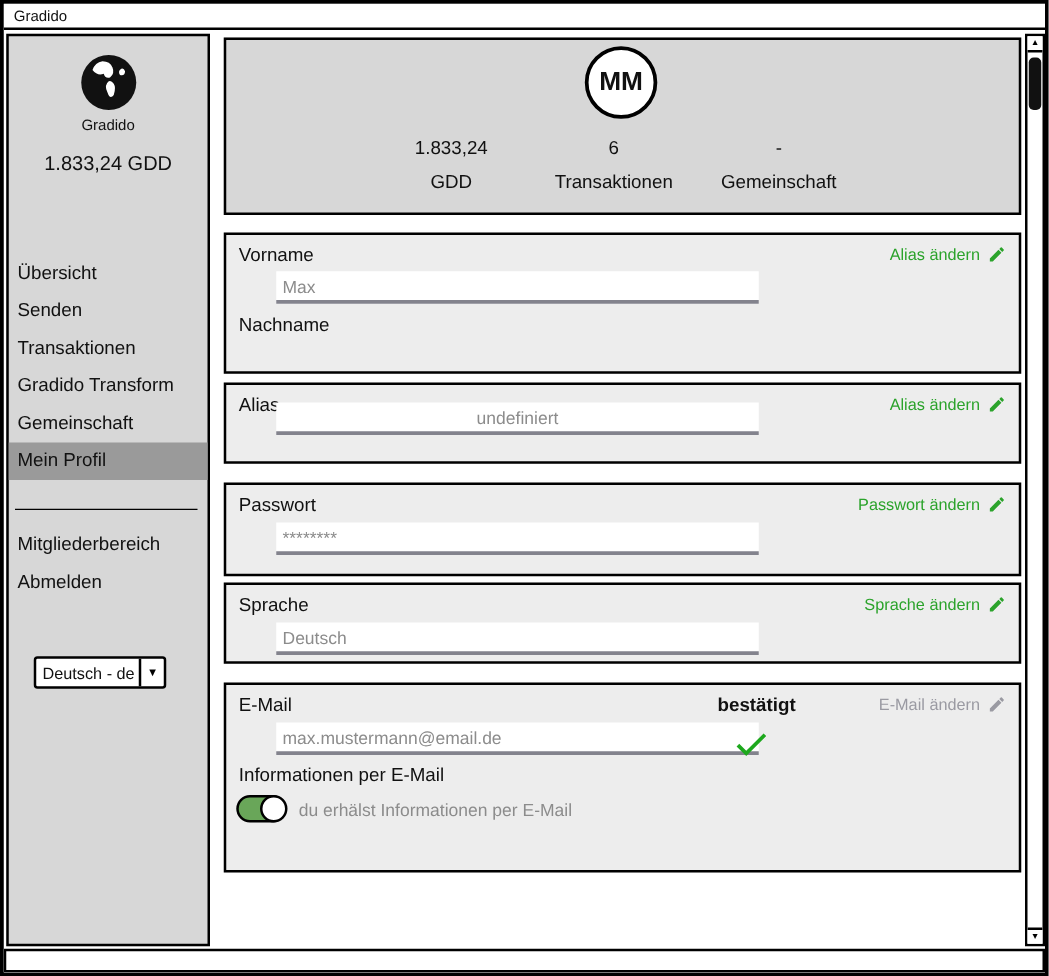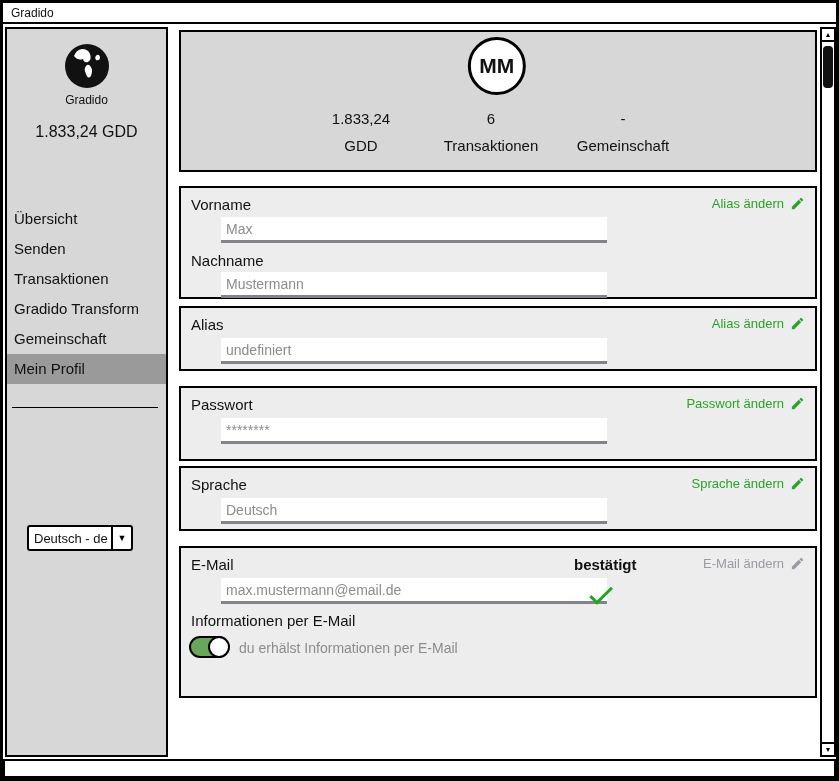--- a/index.html
+++ b/index.html
@@ -93,20 +93,24 @@
       <div class="menu-item">Übersicht</div>
       <div class="menu-item">Senden</div>
       <div class="menu-item">Transaktionen</div>
       <div class="menu-item">Gradido Transform</div>
       <div class="menu-item">Gemeinschaft</div>
       <div class="menu-item active">Mein Profil</div>
     </div>
 
     <div class="divider"></div>
 
+    <div class="menu-footer">
+      <div class="menu-item">Mitgliederbereich</div>
+      <div class="menu-item">Abmelden</div>
+    </div>
 
     <div class="lang-select">
       <span class="lang-value">Deutsch - de</span>
       <span class="lang-arrow">▼</span>
     </div>
   </div>
 
   <div class="panel">
     <div class="avatar">
       <span>MM</span>
@@ -124,32 +128,31 @@
         <div class="v">-</div>
         <div class="l">Gemeinschaft</div>
       </div>
     </div>
   </div>
 
   <div class="card card-name">
     <div class="f-label" style="top:8px">Vorname</div>
     <input class="f-input" style="top: 29px;" type="text" value="Max">
     <div class="f-label" style="top:64px">Nachname</div>
-    <input class="f-input" style="top: 84px;" type="text" value="Mustermann">
     <a class="action">
       <span>Alias ändern</span>
       <svg viewBox="0 0 24 24" fill="currentColor">
           <path d="M3 17.25V21h3.75L17.8 9.94l-3.75-3.75L3 17.25zM20.7 7.04c.4-.39.4-1.02 0-1.41l-2.34-2.34a.996.996 0 0 0-1.41 0l-1.83 1.83 3.75 3.75 1.83-1.83z"></path>
         </svg>
     </a>
   </div>
 
   <div class="card card-alias">
     <div class="f-label" style="top:8px">Alias</div>
-    <input class="f-input" style="top: 30px;" type="text" value="undefiniert">
+    <input class="f-input" style="top: 14px; text-align: center;" type="text" value="undefiniert">
     <a class="action">
       <span>Alias ändern</span>
       <svg viewBox="0 0 24 24" fill="currentColor">
           <path d="M3 17.25V21h3.75L17.8 9.94l-3.75-3.75L3 17.25zM20.7 7.04c.4-.39.4-1.02 0-1.41l-2.34-2.34a.996.996 0 0 0-1.41 0l-1.83 1.83 3.75 3.75 1.83-1.83z"></path>
         </svg>
     </a>
   </div>
 
   <div class="card card-password">
     <div class="f-label" style="top:8px">Passwort</div>

